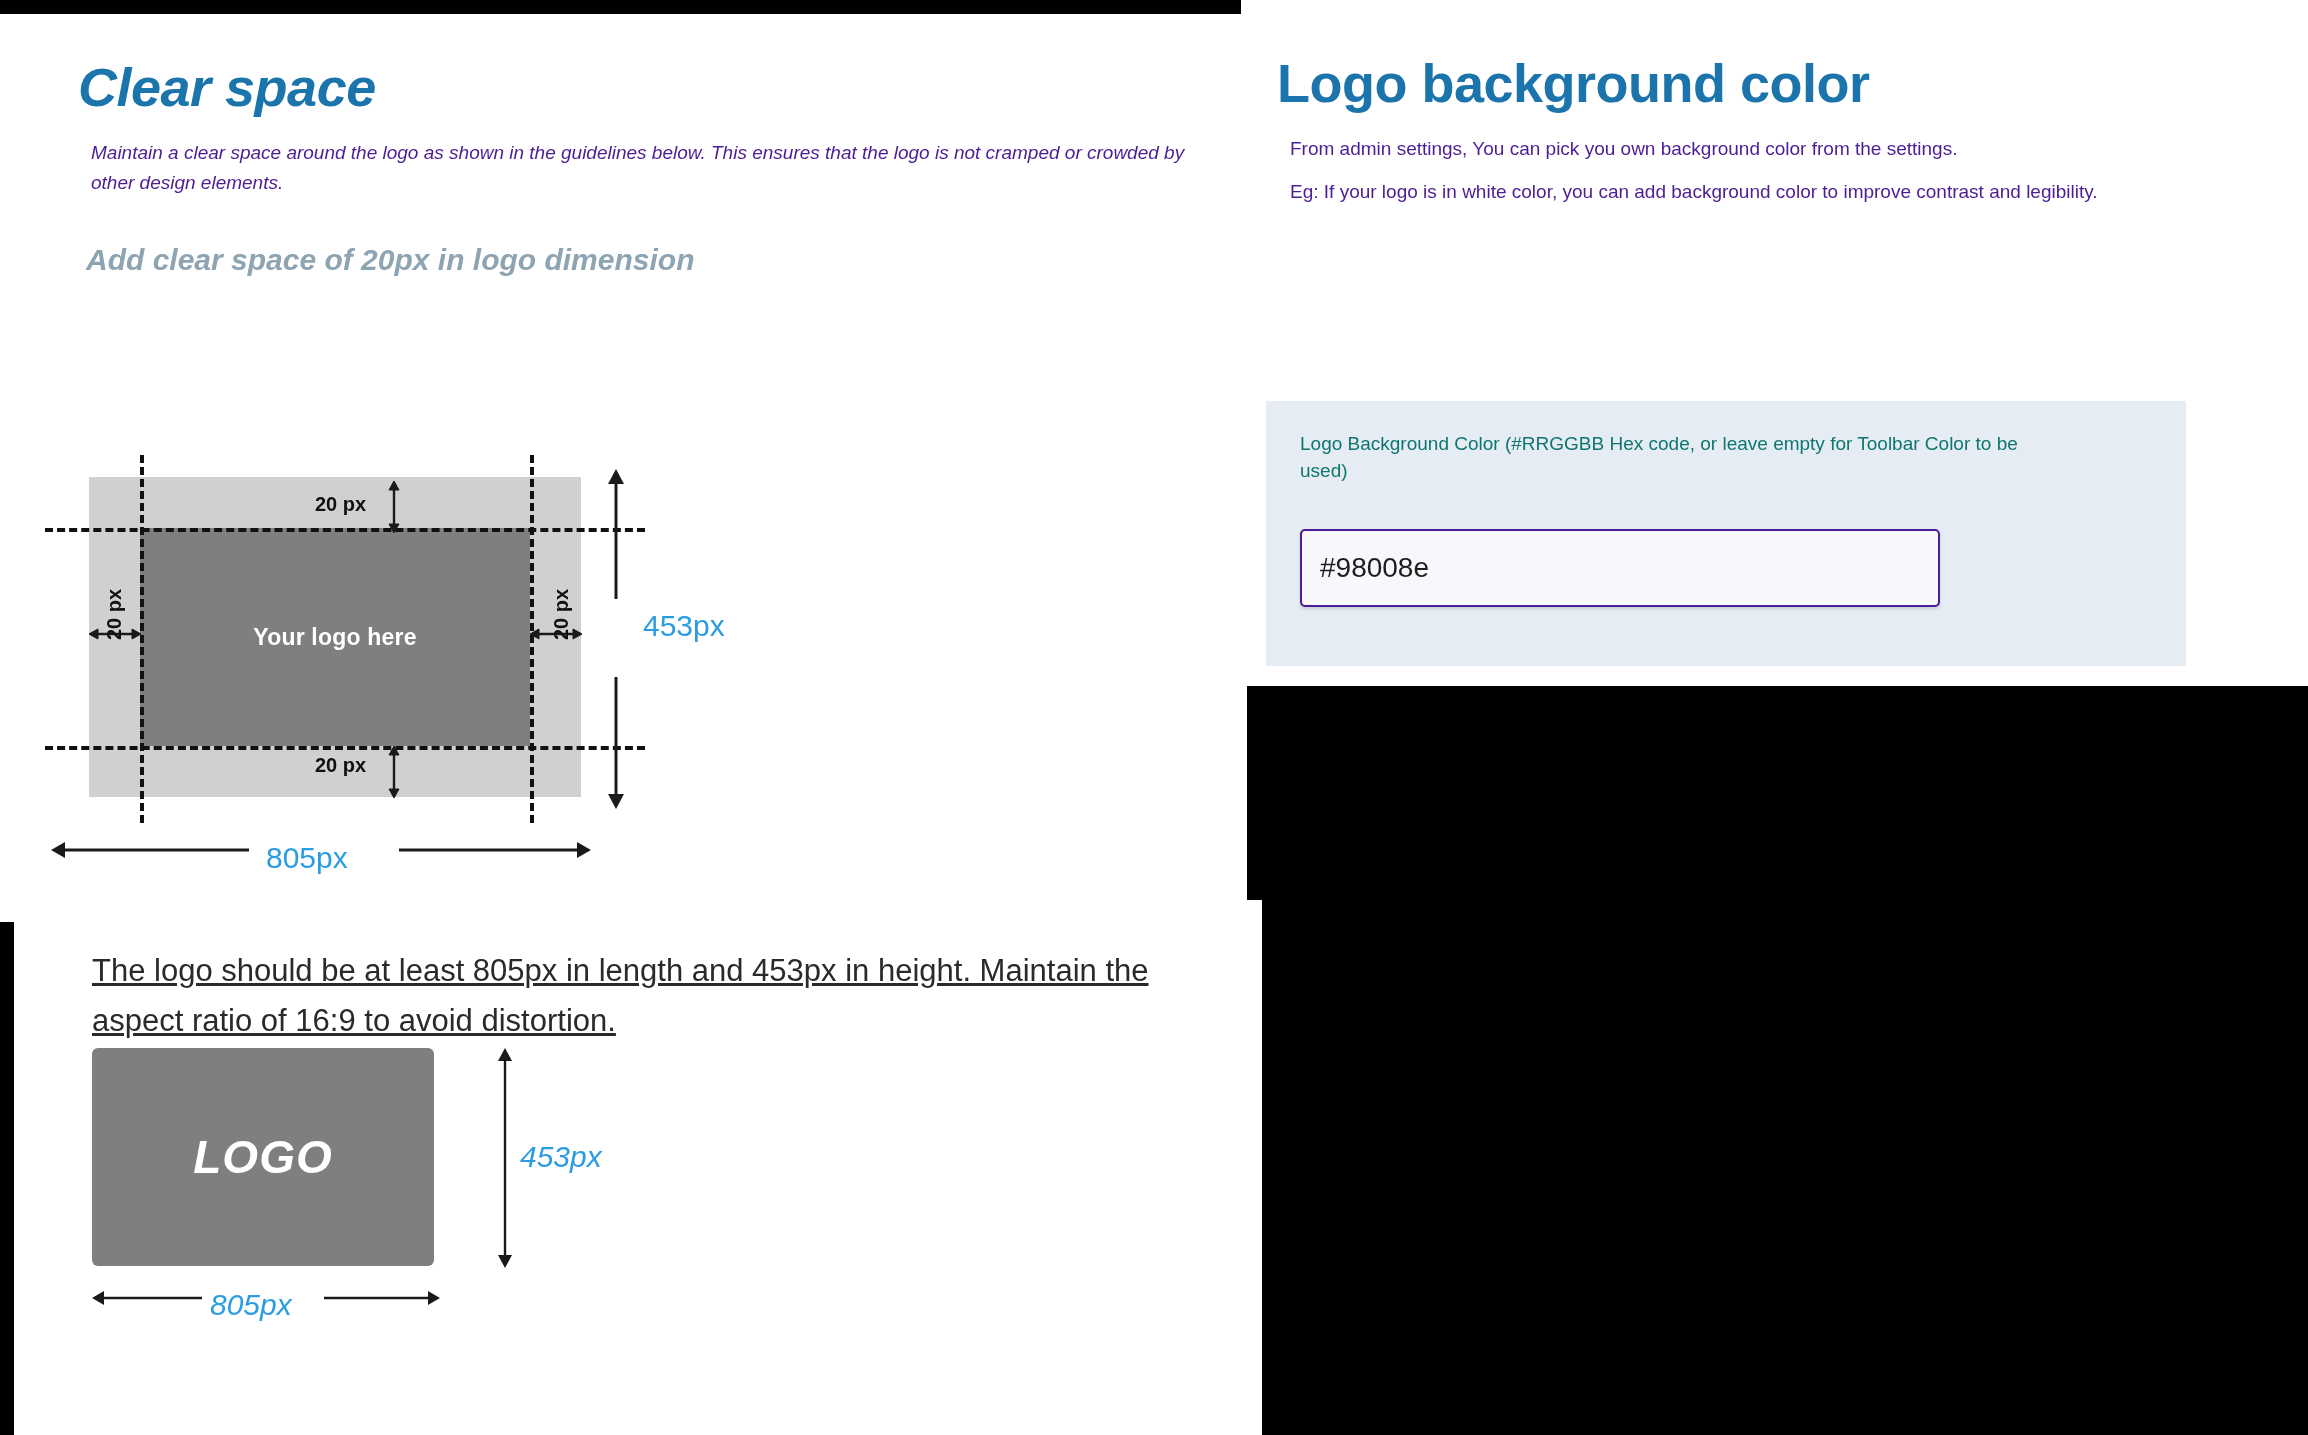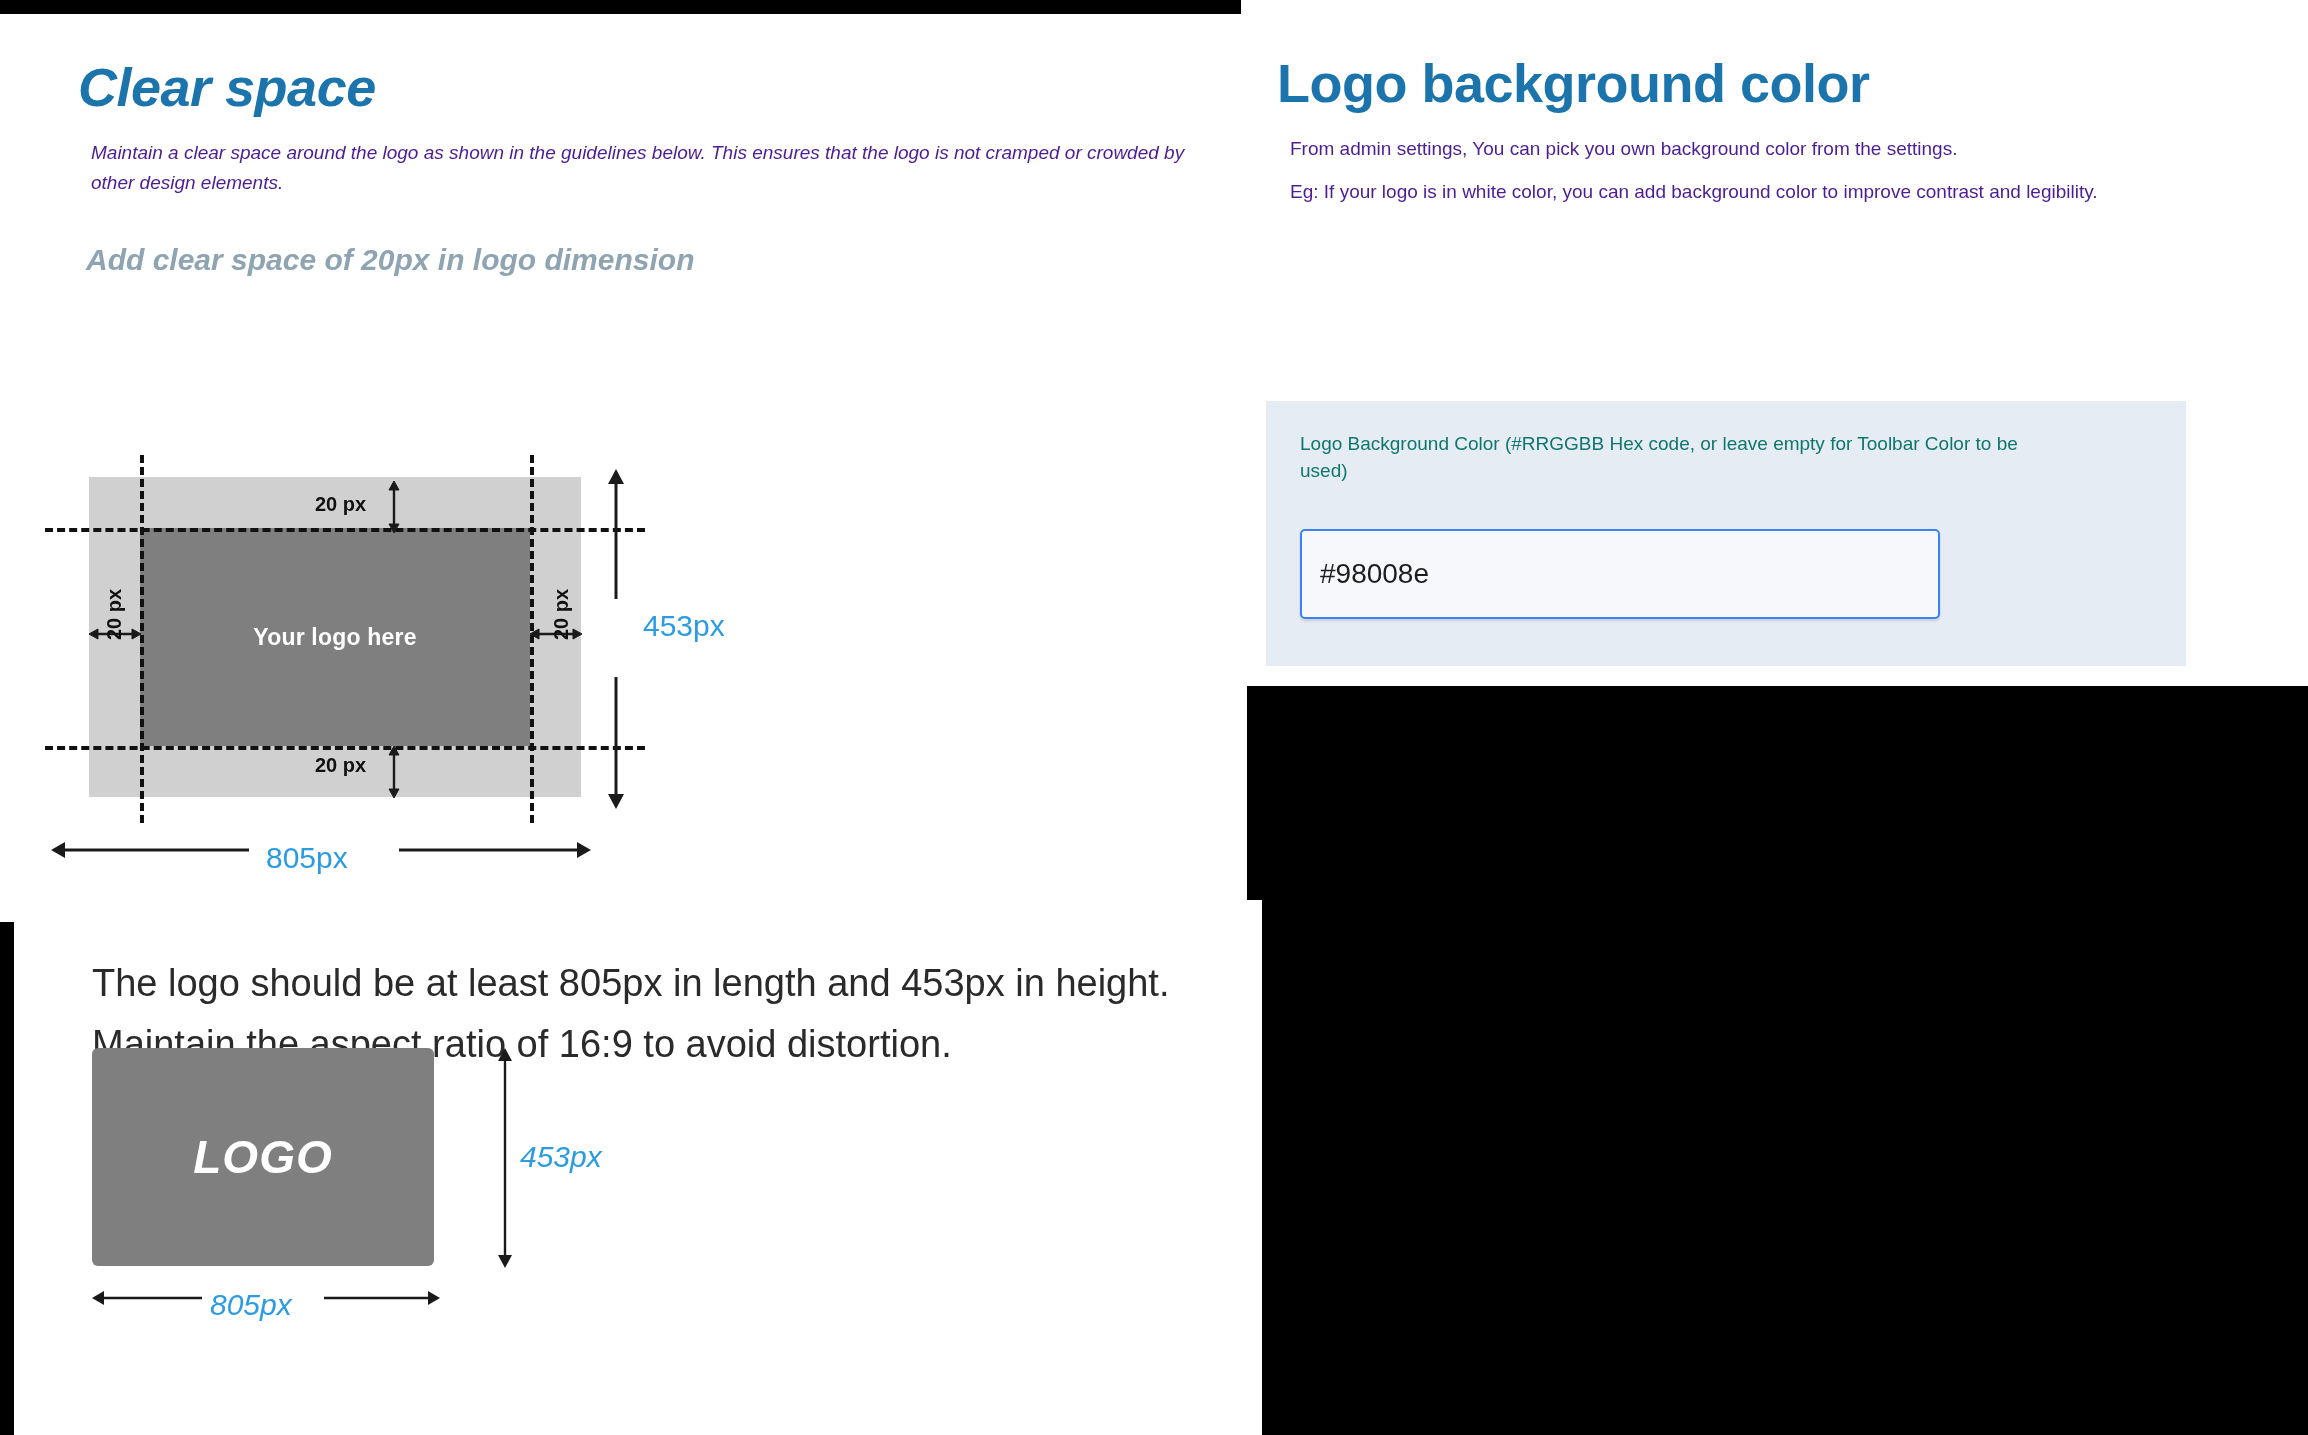--- a/index.html
+++ b/index.html
@@ -165,23 +165,24 @@
     color: #2b9ce2;
     white-space: nowrap;
   }
 
   
   #logo-spec-text {
     position: absolute;
     left: 92px;
     top: 915px;
     width: 1120px;
-    font-size: 38px;
+    font-size: 31px;
     color: #2a2a2a;
     line-height: 1.6;
+    text-decoration: underline;
   }
   #logo-sample-wrap {
     position: absolute;
     left: 92px;
     top: 1040px;
     width: 560px;
     height: 300px;
     font-style: italic;
   }
   #logo-sample-box {
@@ -247,23 +248,23 @@
     left: 34px; top: 30px;
     width: 760px;
     font-size: 19px;
     color: #0f766e;
     line-height: 1.42;
   }
   #logo-bg-input {
     position: absolute;
     left: 34px; top: 128px;
     width: 640px;
-    height: 90px;
+    height: 78px;
     background: #f6f8fb;
-    border: 2px solid #3b82f6;
+    border: 2px solid #4c1d95;
     border-radius: 5px;
     box-shadow: 0 2px 3px rgba(0,0,0,0.13);
     box-sizing: border-box;
     display: flex;
     align-items: center;
     padding-left: 18px;
   }
   #logo-bg-input-value {
     font-size: 28px;
     color: #1d1d1d;

